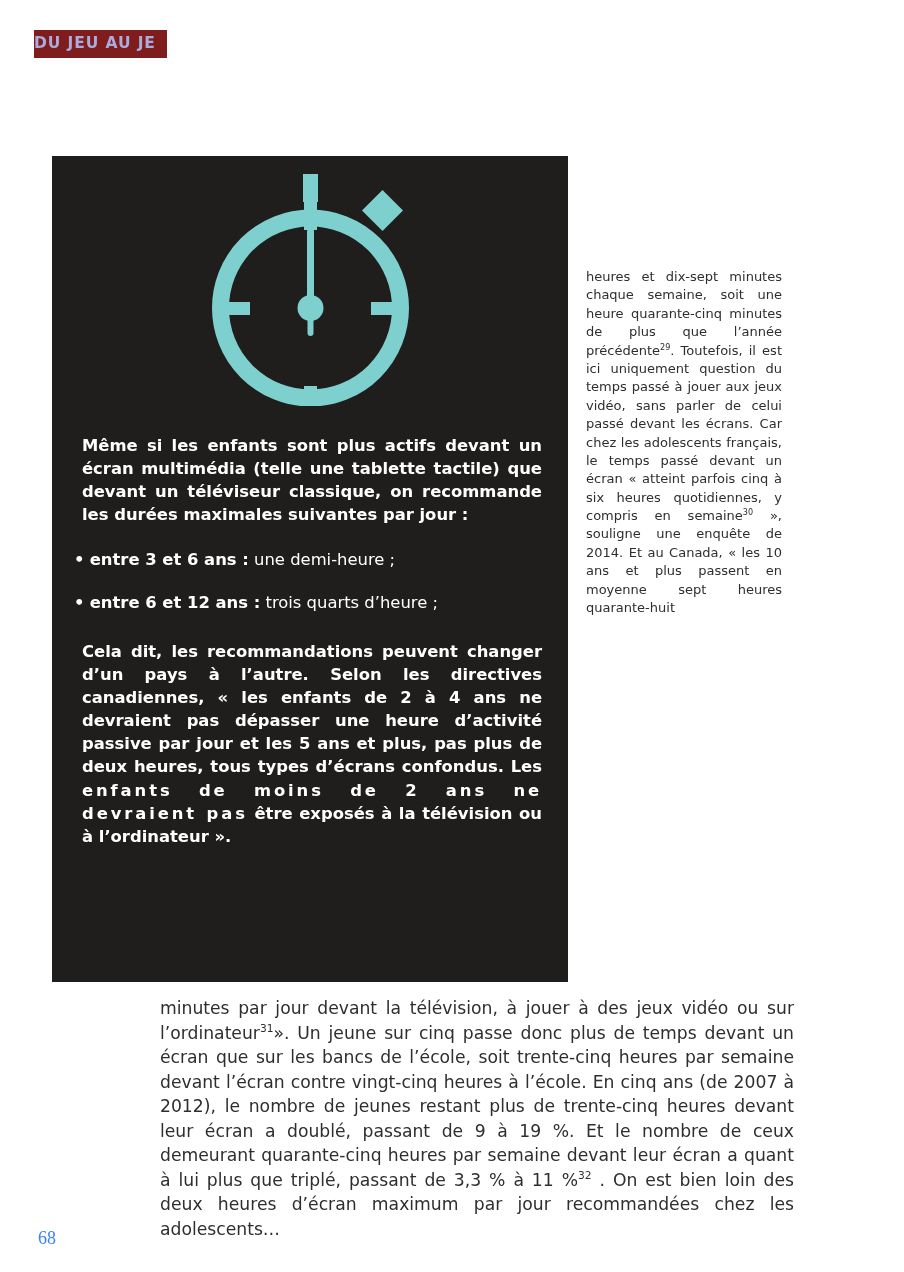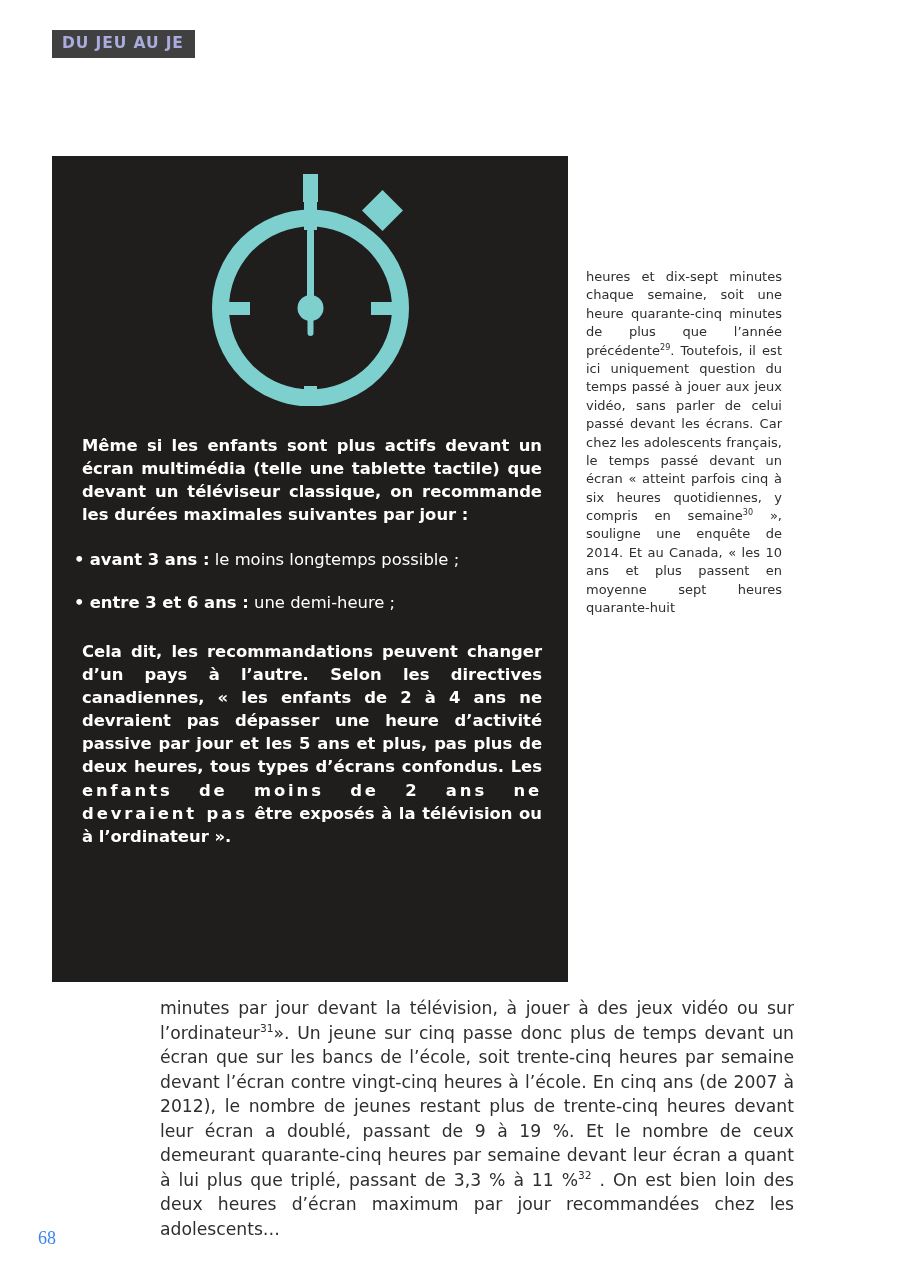--- a/index.html
+++ b/index.html
@@ -12,28 +12,28 @@
     height: 1272px;
     position: relative;
     font-family: "Liberation Sans", sans-serif;
     color: #2e2e30;
     overflow: hidden;
   }
 
   
   .running-head {
     position: absolute;
-    left: 52px;
+    left: 34px;
     top: 30px;
-    background: #404040;
+    background: #7f1d1d;
     color: #a9acdd;
     font-weight: bold;
     font-size: 15.5px;
     letter-spacing: 0.9px;
-    padding: 6px 11px 6px 10px;
+    padding: 6px 11px 6px 0;
     line-height: 1;
     font-family: "DejaVu Sans", sans-serif;
   }
 
   
   .feature-box {
     position: absolute;
     left: 52px;
     top: 156px;
     width: 516px;
@@ -172,25 +172,25 @@
   </div>
 
 
   <div class="feature-body">
 
     <p class="fb-para intro">Même si les enfants sont plus actifs devant un écran multimédia (telle une tablette tactile) que devant un téléviseur classique, on recommande les durées maximales suivantes par jour :</p>
 
     <ul class="fb-list">
       <li>
         <span class="bullet">•</span>
-        <span class="lead">avant 3 ans :</span><span> le moins longtemps possible ;</span>
+        <span class="lead">entre 3 et 6 ans :</span><span> une demi-heure ;</span>
       </li>
       <li>
         <span class="bullet">•</span>
-        <span class="lead">entre 3 et 6 ans :</span><span> une demi-heure ;</span>
+        <span class="lead">entre 6 et 12 ans :</span><span> trois quarts d’heure ;</span>
       </li>
     </ul>
 
     <p class="fb-para outro"><span>Cela dit, les recommandations peuvent changer d’un pays à l’autre. Selon les directives canadiennes, « les enfants de 2 à 4 ans ne devraient pas dépasser une heure d’activité passive par jour et les 5 ans et plus, pas plus de deux heures, tous types d’écrans confondus. Les </span><span class="stretch-1">enfants de moins de 2 ans ne devraient pas</span><span> être exposés à la télévision ou à l’ordinateur ».</span></p>
 
   </div>
 </div>
 
 <div class="side-column">
   <p><span>heures et dix-sept minutes chaque semaine, soit une heure quarante-cinq minutes de plus que l’année précédente</span><sup>29</sup><span>. Toutefois, il est ici uniquement question du temps passé à jouer aux jeux vidéo, sans parler de celui passé devant les écrans. Car chez les adolescents français, le temps passé devant un écran « atteint parfois cinq à six heures quotidiennes, y compris en semaine</span><sup>30</sup><span> », souligne une enquête de 2014. Et au Canada, « les 10 ans et plus passent en moyenne sept heures quarante-huit</span></p>

